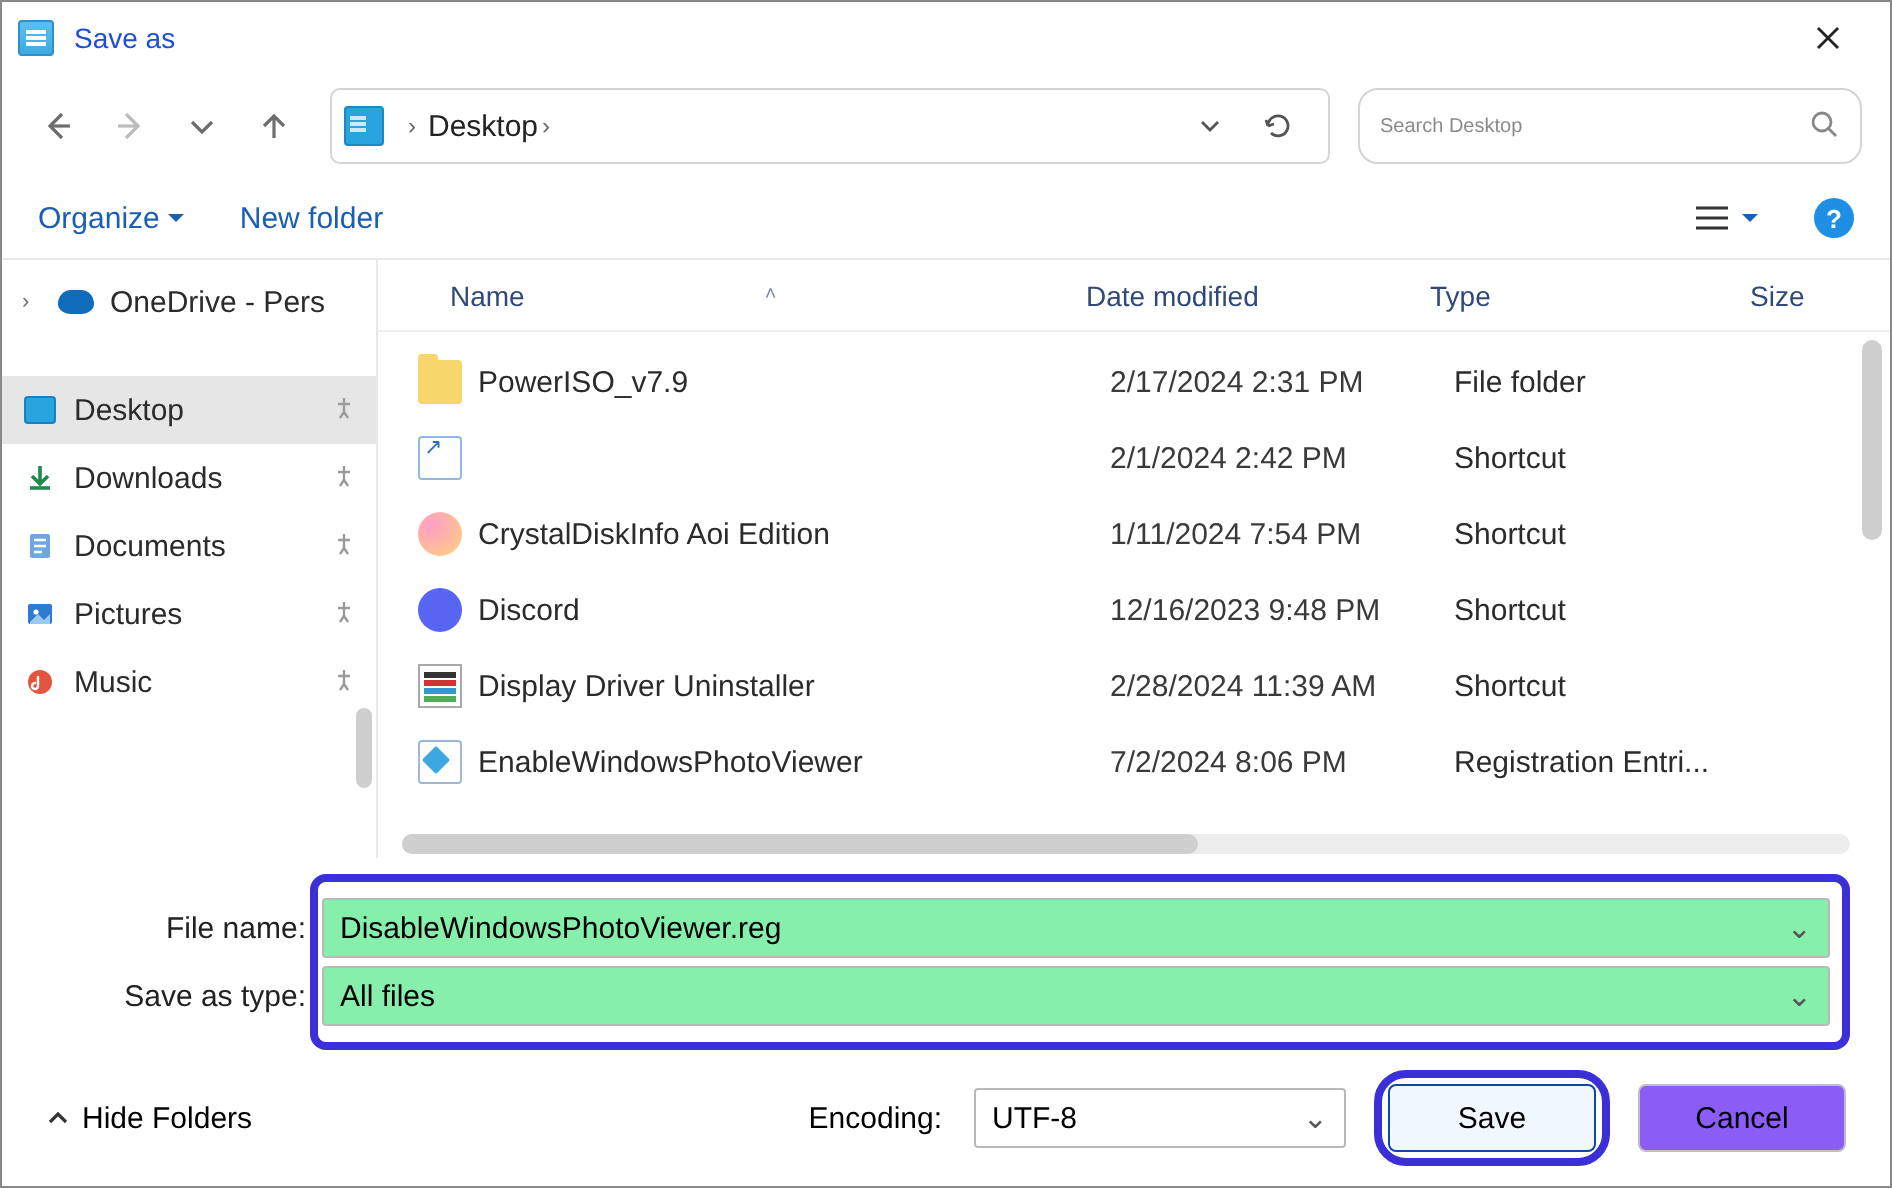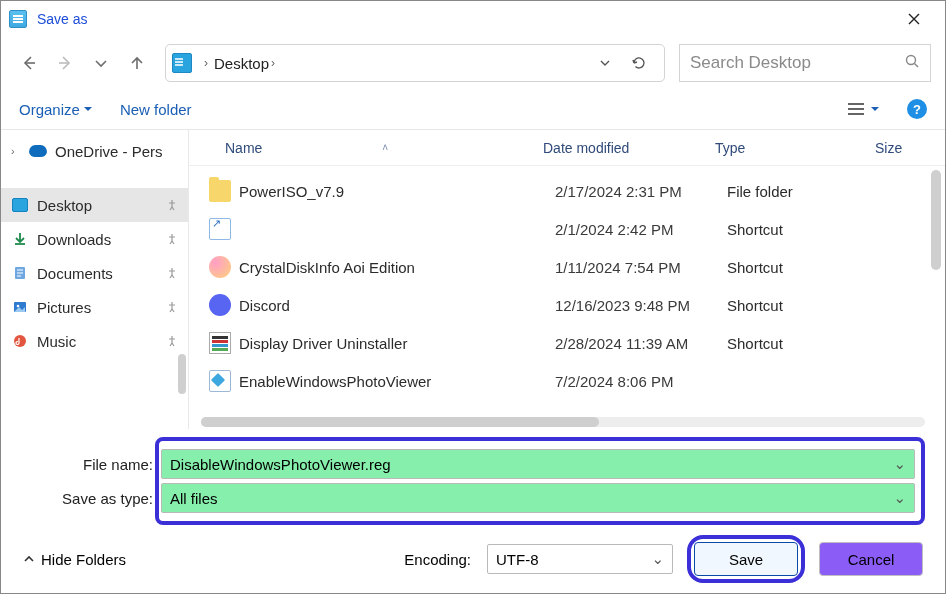--- a/index.html
+++ b/index.html
@@ -19,21 +19,21 @@
   .navrow { height: 52px; display: flex; align-items: center; padding: 0 14px; gap: 8px; }
   .navbtn { width: 28px; height: 28px; display:flex; align-items:center; justify-content:center; color:#6d6d6d; cursor:pointer; border-radius:4px; }
   .navbtn svg { width: 16px; height: 16px; }
   .addressbar { flex: 1; height: 38px; border: 1px solid #d4d4d4; border-radius: 5px; display: flex; align-items: center; padding: 0 8px 0 6px; margin: 0 6px; }
   .addressbar .loc-icon { width: 20px; height: 20px; background: #29a4df; border: 1px solid #1e88c4; border-radius: 2px; position: relative; margin-right: 10px; }
   .addressbar .loc-icon::after { content:""; position:absolute; left:2px; right:8px; top:4px; height:2px; background:#cceaf9; box-shadow: 0 3px 0 #cceaf9, 0 6px 0 #cceaf9; }
   .addressbar .chev { color:#666; font-size:12px; margin: 0 6px 0 2px; }
   .addressbar .crumb { font-size: 15px; color:#222; }
   .addr-spacer { flex:1; }
   .addressbar .dropbtn, .addressbar .refreshbtn { width: 34px; height: 32px; display:flex; align-items:center; justify-content:center; color:#555; cursor:pointer; }
-  .searchbox { width: 252px; height: 38px; border: 1px solid #d4d4d4; border-radius: 0; display:flex; align-items:center; padding: 0 10px; color:#8a8a8a; font-size: 17px; }
+  .searchbox { width: 252px; height: 38px; border: 1px solid #d4d4d4; border-radius: 10px; display:flex; align-items:center; padding: 0 10px; color:#8a8a8a; font-size: 10px; }
   .searchbox .sicon { margin-left:auto; }
 
   
   .toolbar { height: 40px; display:flex; align-items:center; padding: 0 18px; gap: 28px; }
   .toolbar .tb-link { color: #1a5fb4; font-size: 15px; cursor:pointer; display:flex; align-items:center; gap:4px; }
   .toolbar .tb-link.org::after { content:""; border: 4px solid transparent; border-top-color:#1a5fb4; margin-top:4px; }
   .toolbar .spacer { flex:1; }
   .toolbar .viewbtn { display:flex; align-items:center; gap:6px; color:#444; cursor:pointer; }
   .toolbar .viewbtn svg { width:18px; height:14px; }
   .toolbar .viewbtn .caret { border:4px solid transparent; border-top-color:#1a5fb4; margin-top:4px; }
@@ -292,20 +292,21 @@
       <div class="row">
         <div class="r-icon ico-ddu"></div>
         <div class="r-name">Display Driver Uninstaller</div>
         <div class="r-date">2/28/2024 11:39 AM</div>
         <div class="r-type">Shortcut</div>
       </div>
       <div class="row">
         <div class="r-icon ico-reg"></div>
         <div class="r-name">EnableWindowsPhotoViewer</div>
         <div class="r-date">7/2/2024 8:06 PM</div>
+        <div class="r-type">Registration Entri...</div>
       </div>
     </div>
     <div class="fl-scroll"></div>
     <div class="fl-hscroll"></div>
   </div>
 </div>
 
 <div class="formarea">
   <div class="highlightbox">
     <div class="formrow">

